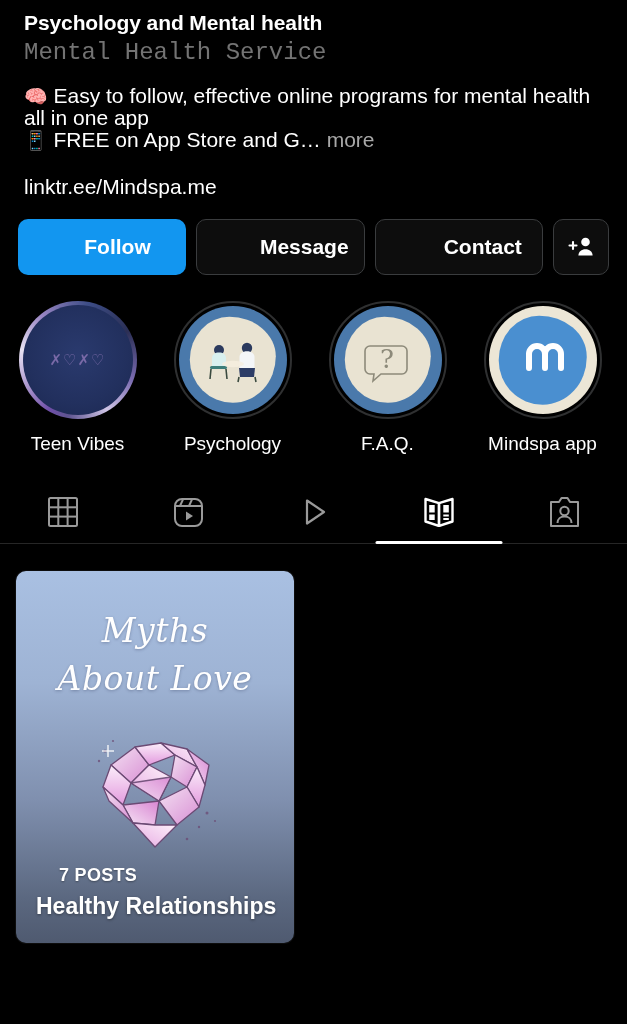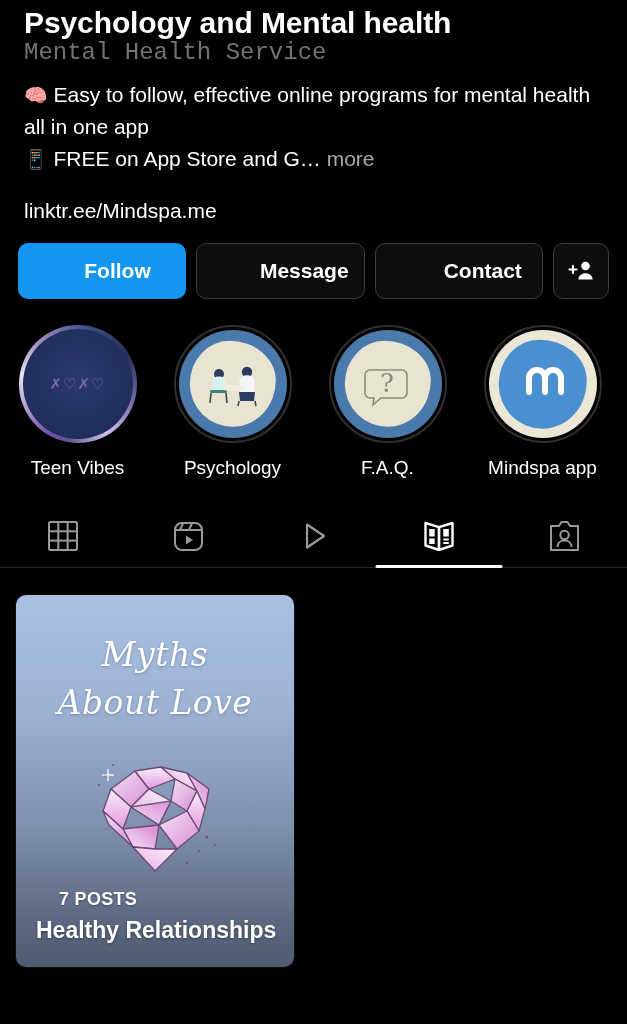--- a/index.html
+++ b/index.html
@@ -21,40 +21,40 @@
     width: 627px;
     height: 1024px;
     background: #000000;
   }
 
   
   .profile-info {
     padding: 8px 22px 0 24px;
   }
   .display-name {
-    font-size: 30px;
+    font-size: 21px;
     font-weight: bold;
     line-height: 30px;
     color: #ffffff;
     letter-spacing: -0.1px;
   }
   .category {
     font-size: 24px;
     line-height: 30px;
     color: #737373;
     font-weight: normal;
     font-family: Liberation Mono, monospace;
   }
   .bio {
     font-size: 21px;
-    line-height: 32px;
+    line-height: 22px;
     color: #ffffff;
     white-space: pre-wrap;
     word-wrap: break-word;
-    margin-top: 11px;
+    margin-top: 17px;
   }
   .bio .emoji {
     font-family: "DejaVu Sans", sans-serif;
     font-size: 19px;
   }
   .more-link {
     color: #a8a8a8;
   }
   .bio-link {
     display: block;

